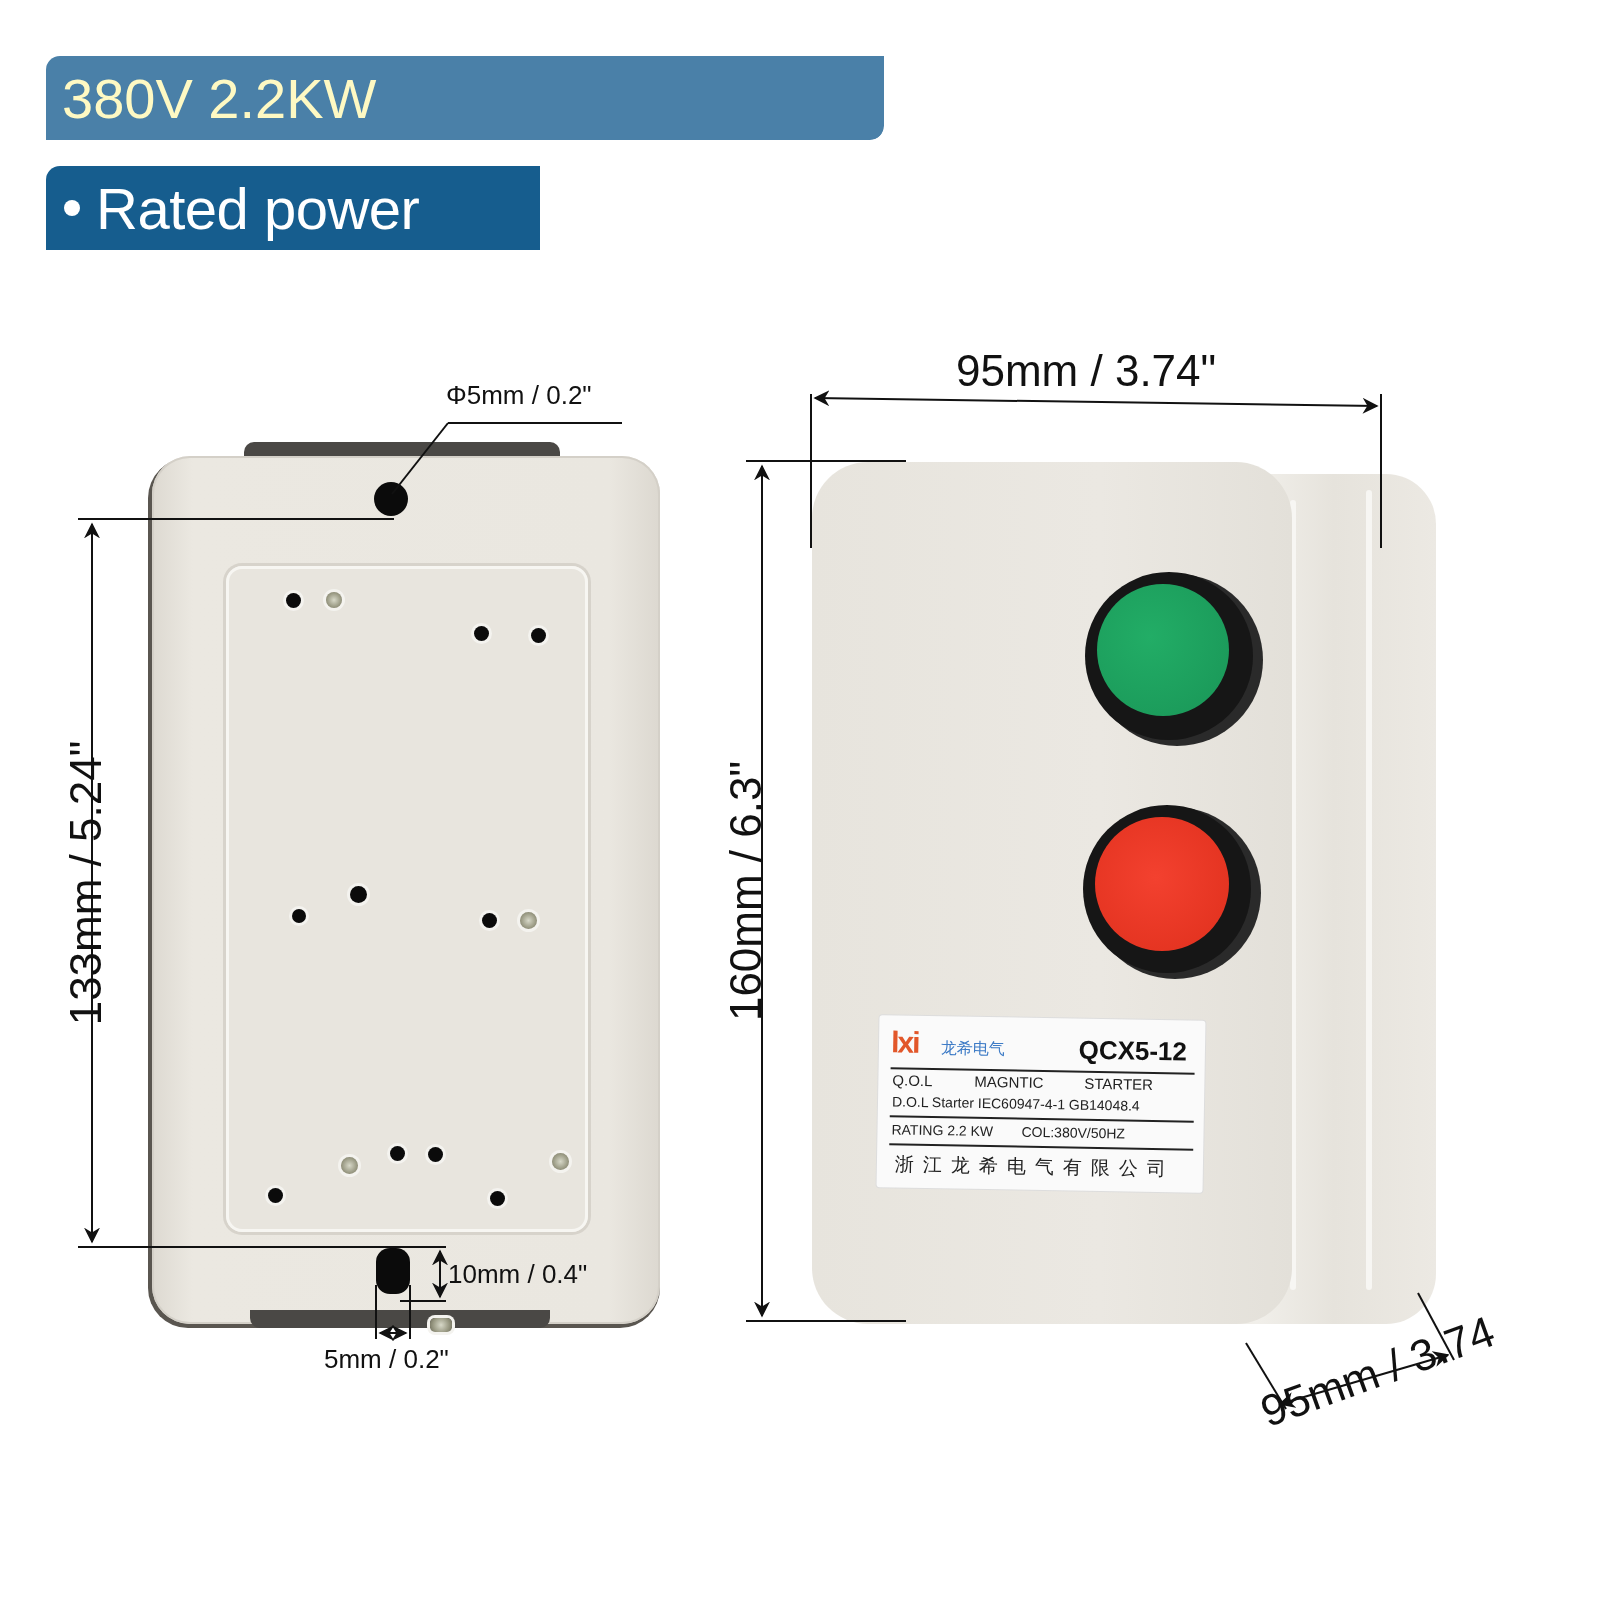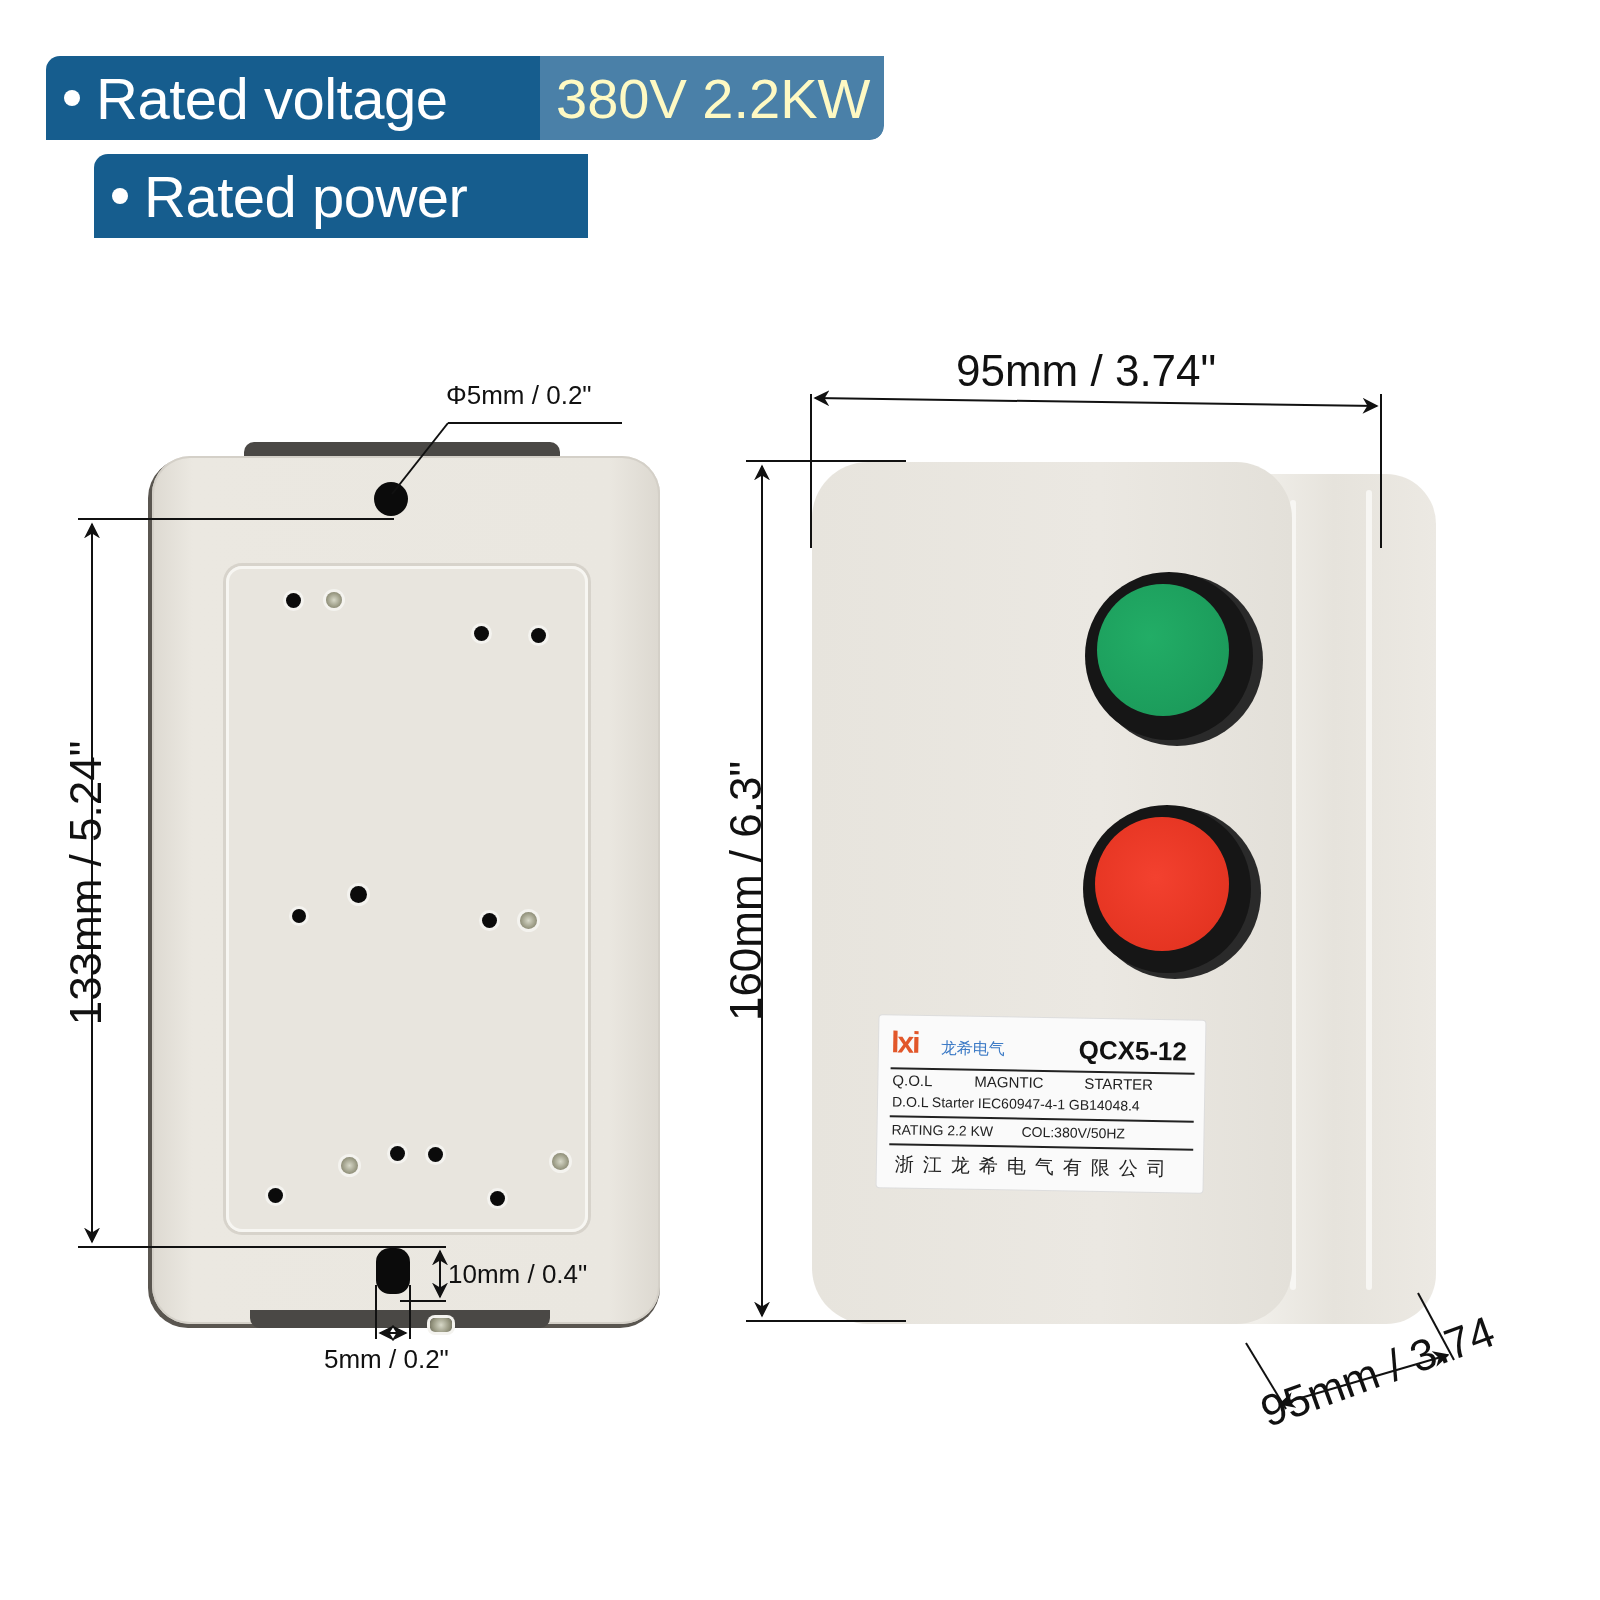--- a/index.html
+++ b/index.html
@@ -62,27 +62,23 @@
                 color:#e2572a; letter-spacing:-2px; }
   .label-cn-brand { position:absolute; left:62px; top:22px; font-size:16px; color:#3d7bc6; }
   .label-model { position:absolute; right:18px; top:16px; font-size:26px; font-weight:bold; color:#111; }
   .label-company { position:absolute; left:18px; top:136px; font-size:19px; color:#222; letter-spacing:9px; }
   svg.overlay { position:absolute; left:0; top:0; }
 </style>
 </head>
 <body>
 
 <div class="spec-row" style="top:56px;">
-  <div class="lab">
-    <span class="dot"></span>
-    <span>Rated voltage</span>
-  </div>
   <div class="val">380V 2.2KW</div>
 </div>
-<div class="spec-row" style="top:154px;margin-left:48px;">
+<div class="spec-row" style="top:166px;">
   <div class="lab">
     <span class="dot"></span>
     <span>Rated power</span>
   </div>
 </div>
 
 <div>
   <div class="back-top-strip"></div>
   <div class="back-shadow"></div>
   <div class="back-plate"></div>

